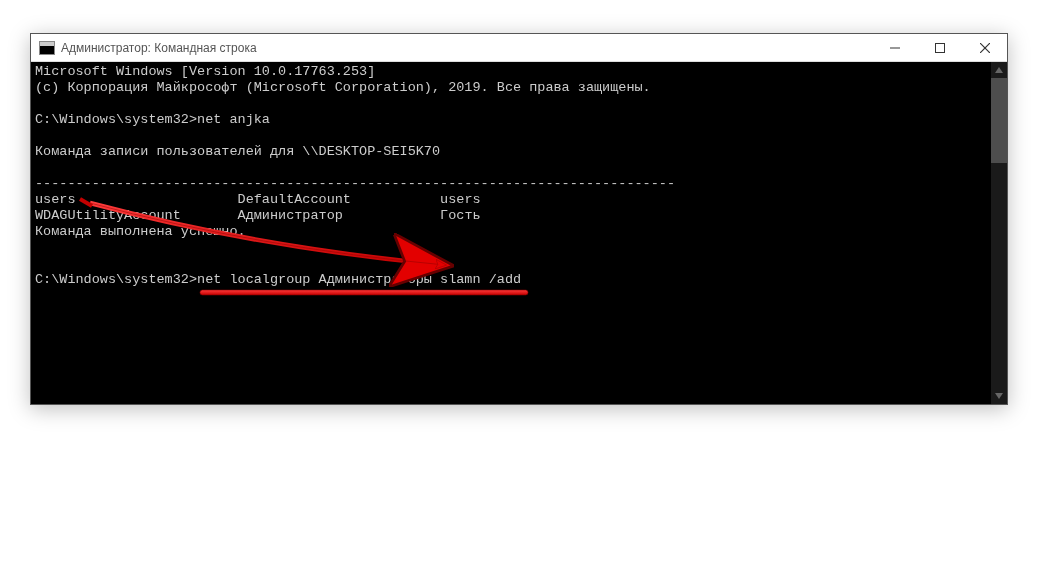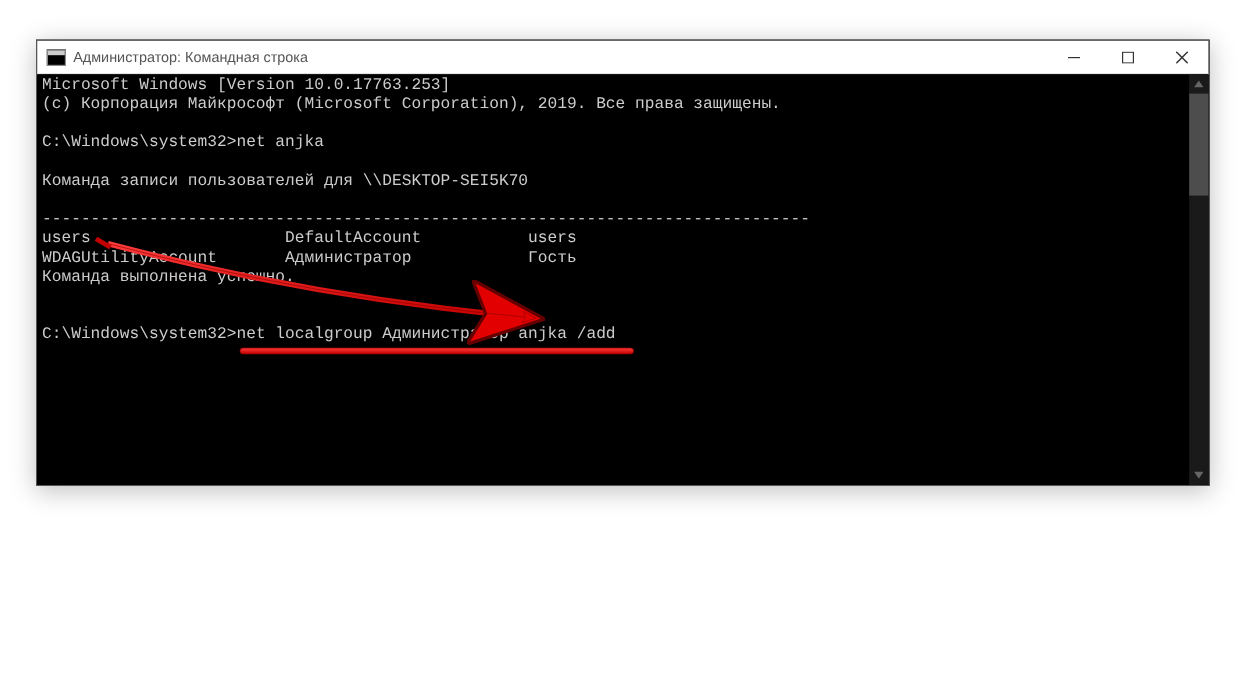--- a/index.html
+++ b/index.html
@@ -160,21 +160,21 @@
 <span><span>C:\Windows\system32&gt;</span><span>net anjka</span></span>
 <span></span>
 <span>Команда записи пользователей для \\DESKTOP-SEI5K70</span>
 <span></span>
 <span>-------------------------------------------------------------------------------</span>
 <span><span id="r1c1">users                    </span><span id="r1c2">DefaultAccount           </span><span id="r1c3">users</span></span>
 <span><span id="r2c1">WDAGUtilityAccount       </span><span id="r2c2">Администратор            </span><span id="r2c3">Гость</span></span>
 <span>Команда выполнена успешно.</span>
 <span></span>
 <span></span>
-<span><span>C:\Windows\system32&gt;</span><span>net localgroup Администратор anjka /add</span></span></div>
+<span><span>C:\Windows\system32&gt;</span><span>net localgroup Администраторы slamn /add</span></span></div>
     <div class="scrollbar">
       <div class="sb-btn">
         <svg width="8" height="6" viewBox="0 0 8 6">
             <polygon points="4,0 8,6 0,6"></polygon>
           </svg>
       </div>
       <div class="sb-track">
         <div class="sb-thumb"></div>
       </div>
       <div class="sb-btn">

